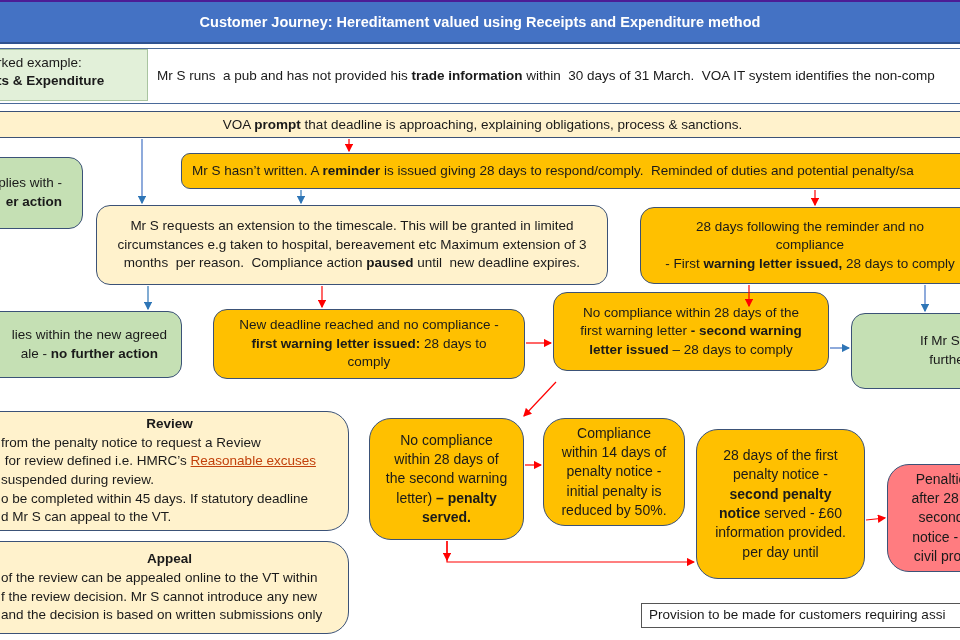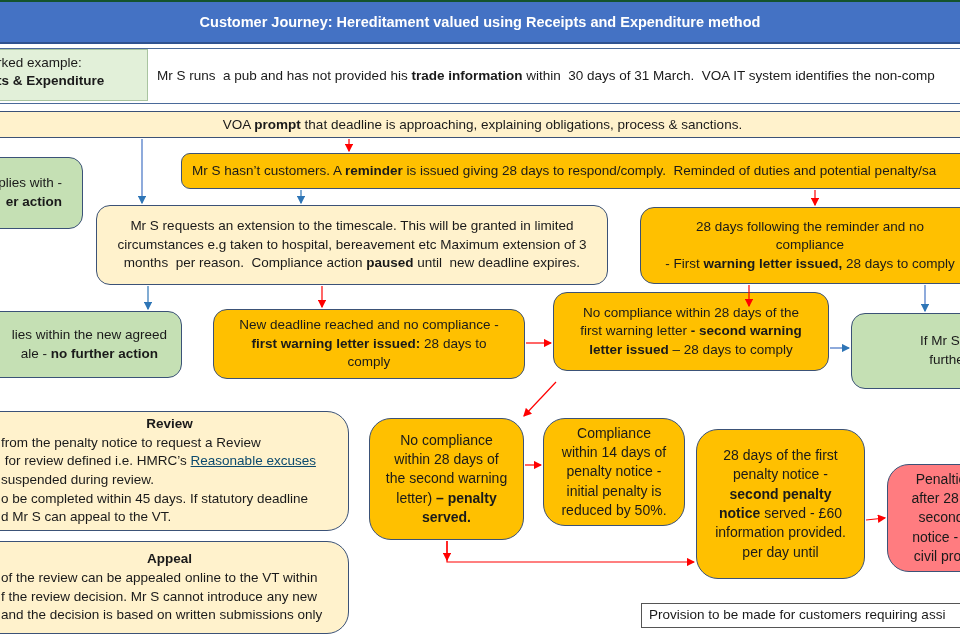--- a/index.html
+++ b/index.html
@@ -11,24 +11,24 @@
     text-align: center; font-size: 13.5px; line-height: 1.38; border: 1.3px solid #3b5277;
     padding: 4px 10px; overflow: hidden; white-space: nowrap;
   }
   .rounded { border-radius: 14px; }
   .rounded-lg { border-radius: 22px; }
   .amber { background: #ffc000; }
   .cream { background: #fff2cc; }
   .green { background: #c5e0b4; }
   .pink { background: #ff7c80; }
   b { font-weight: bold; }
-  a.link { color: #0c4a6e; text-decoration: underline; }
+  a.link { color: #c2410c; text-decoration: underline; }
   #title-bar {
     left: 0; top: 0; width: 960px; height: 44px; background: #4472c4;
-    border-top: 2px solid #14532d; border-bottom: 2px solid #2f528f;
+    border-top: 2px solid #4c1d95; border-bottom: 2px solid #2f528f;
     color: #ffffff; font-weight: bold; font-size: 14.5px;
     display: flex; align-items: center; justify-content: center;
   }
   #scenario-row { left: 0; top: 48px; width: 960px; height: 56px; border-top: 1.5px solid #4a6a9a; border-bottom: 1.5px solid #4a6a9a; }
   #worked-example {
     left: -4px; top: 49px; width: 152px; height: 52px; background: #e2f0d9;
     border: 1px solid #a9c4a0; font-size: 13.5px; line-height: 1.3; padding: 4px 0 0 0;
     white-space: nowrap; overflow: hidden; direction: rtl; text-align: left;
   }
   #worked-example .inner { direction: ltr; display: inline-block; text-align: left; }
@@ -63,21 +63,21 @@
     <span style="white-space:pre"> within  30 days of 31 March.  VOA IT system identifies the non-comp</span>
 </div>
 
 <div id="prompt-bar" class="abs">
   <span style="white-space:pre">VOA </span>
     <b>prompt</b>
     <span style="white-space:pre"> that deadline is approaching, explaining obligations, process &amp; sanctions.</span>
 </div>
 
 <div class="box amber rounded clip-right" style="left:181px; top:153px; width:800px; height:36px; border-radius:9px; padding-left:10px;">
-  <span style="white-space:pre">Mr S hasn’t customers. A </span>
+  <span style="white-space:pre">Mr S hasn’t written. A </span>
     <b>reminder</b>
     <span style="white-space:pre"> is issued giving 28 days to respond/comply.  Reminded of duties and potential penalty/sa</span>
 </div>
 
 <div class="box green rounded clip-left" style="left:-20px; top:157px; width:103px; height:72px; text-align:right; padding-right:20px;">
   <div>
     <div>plies with -</div>
     <b>er action</b>
   </div>
 </div>

